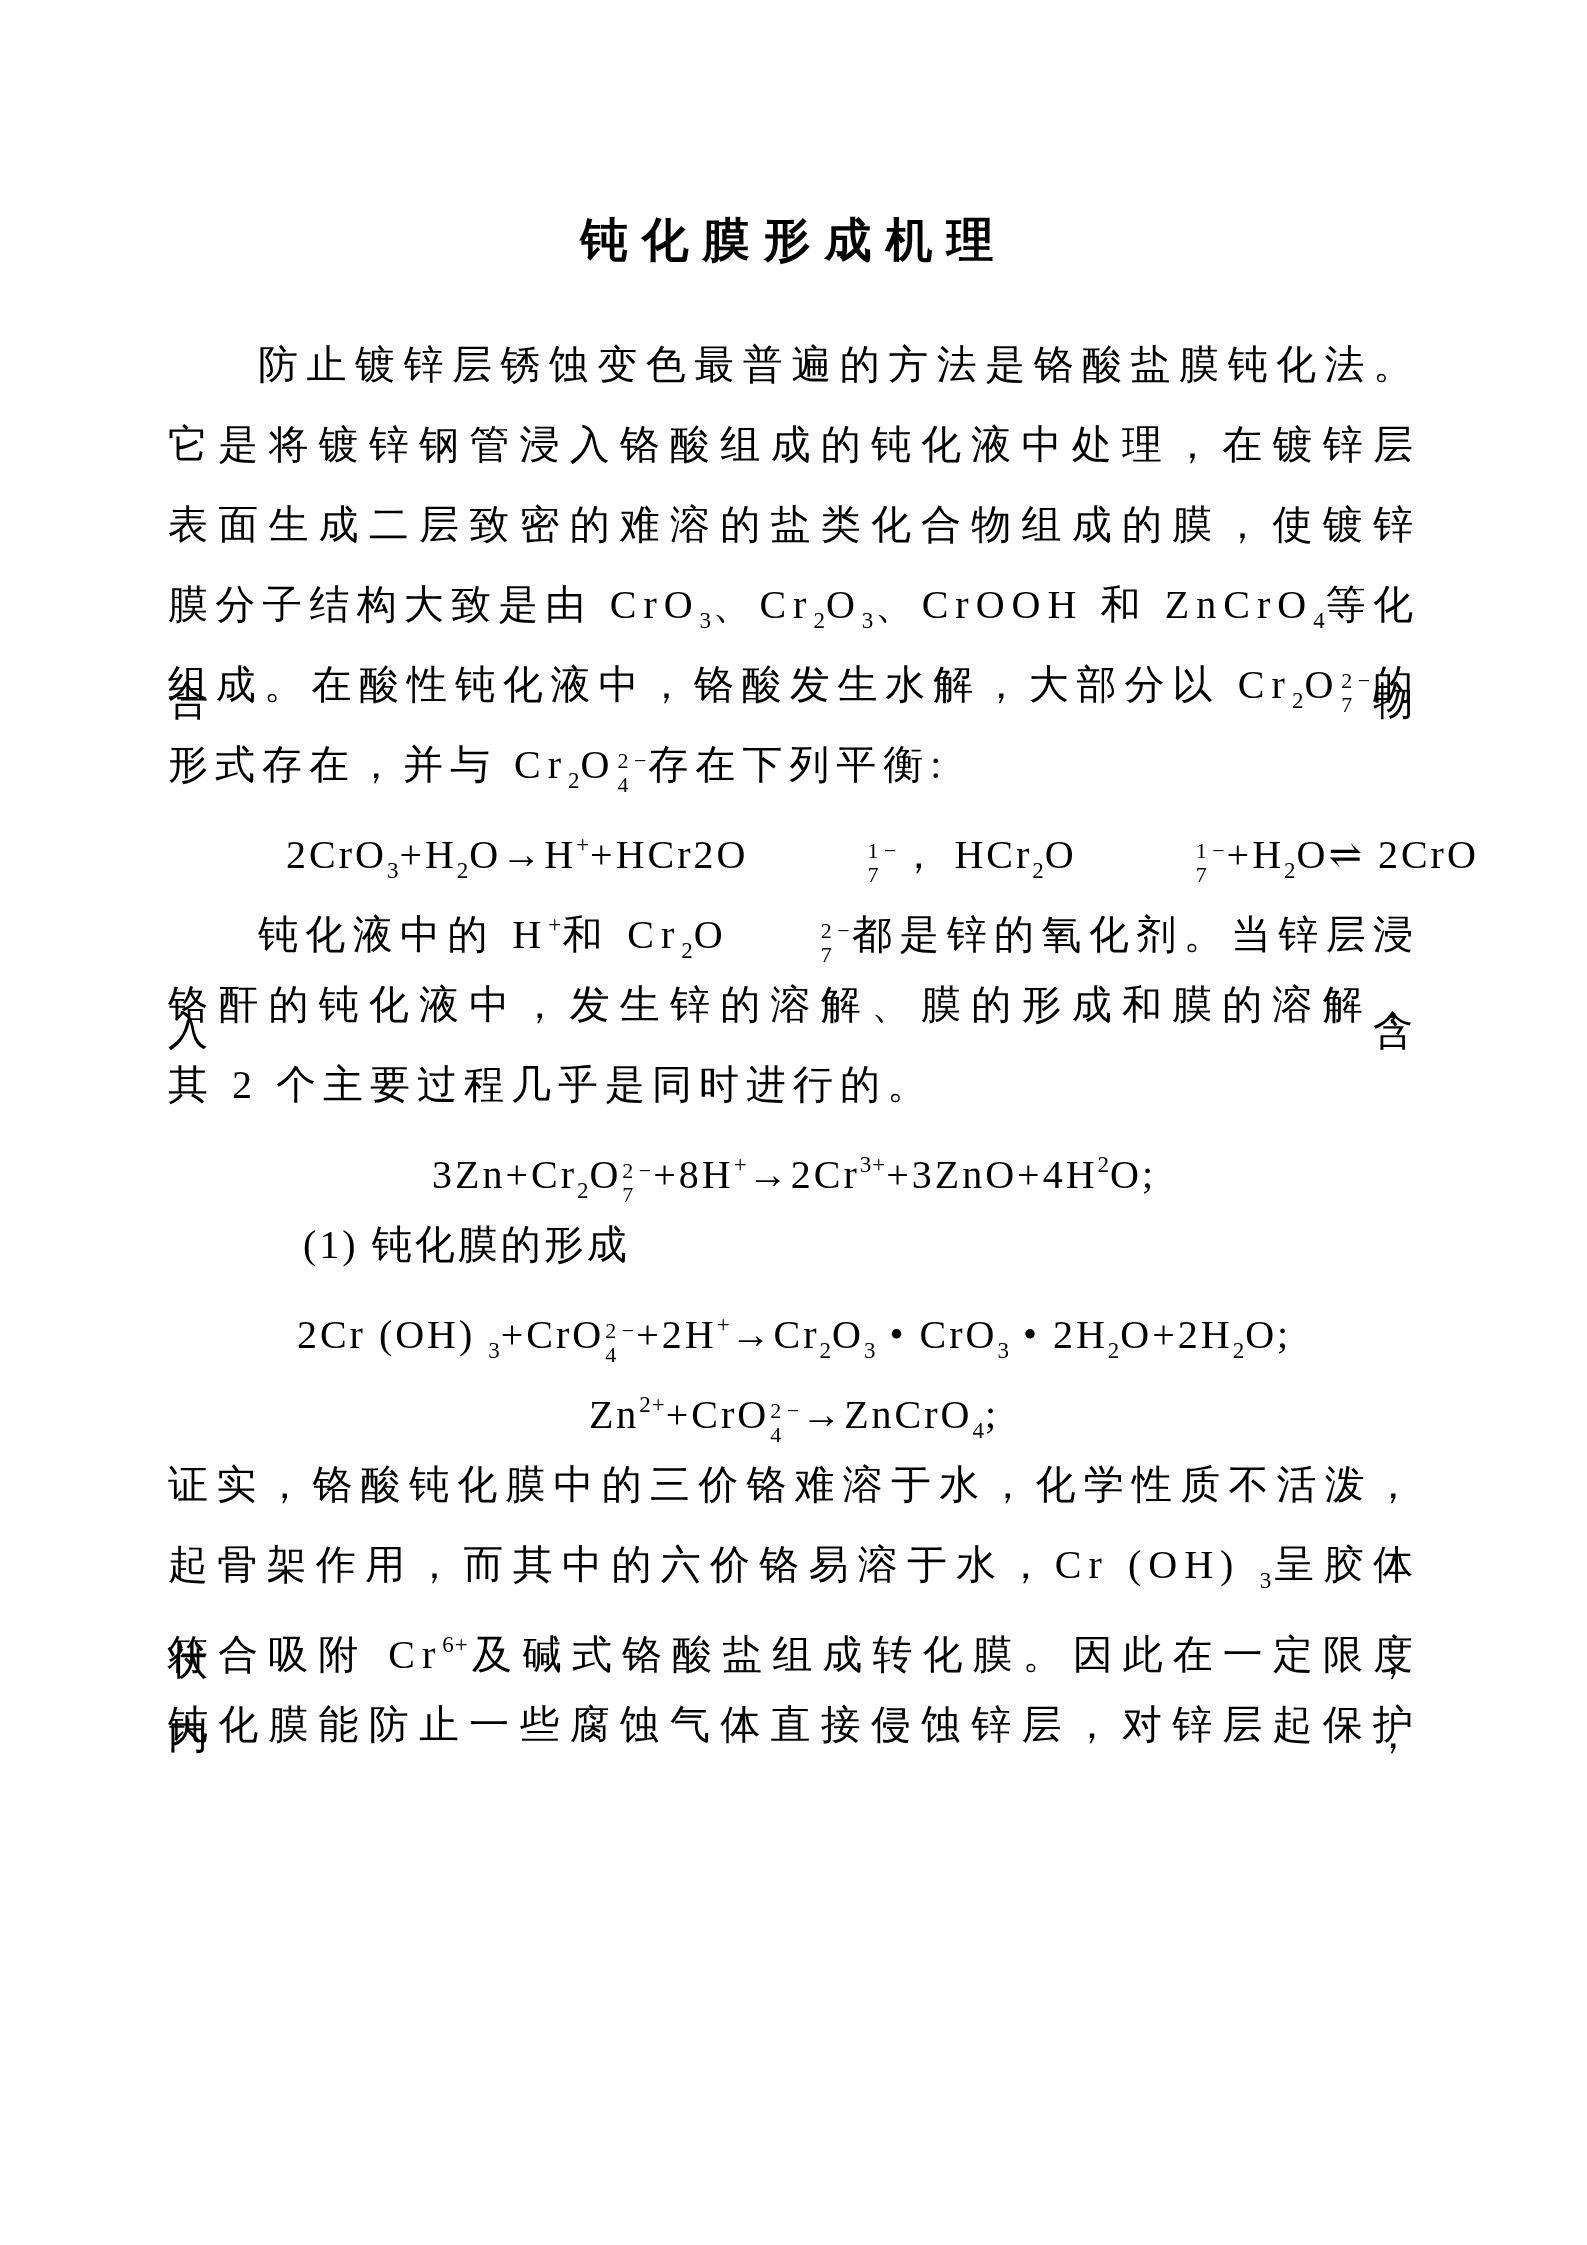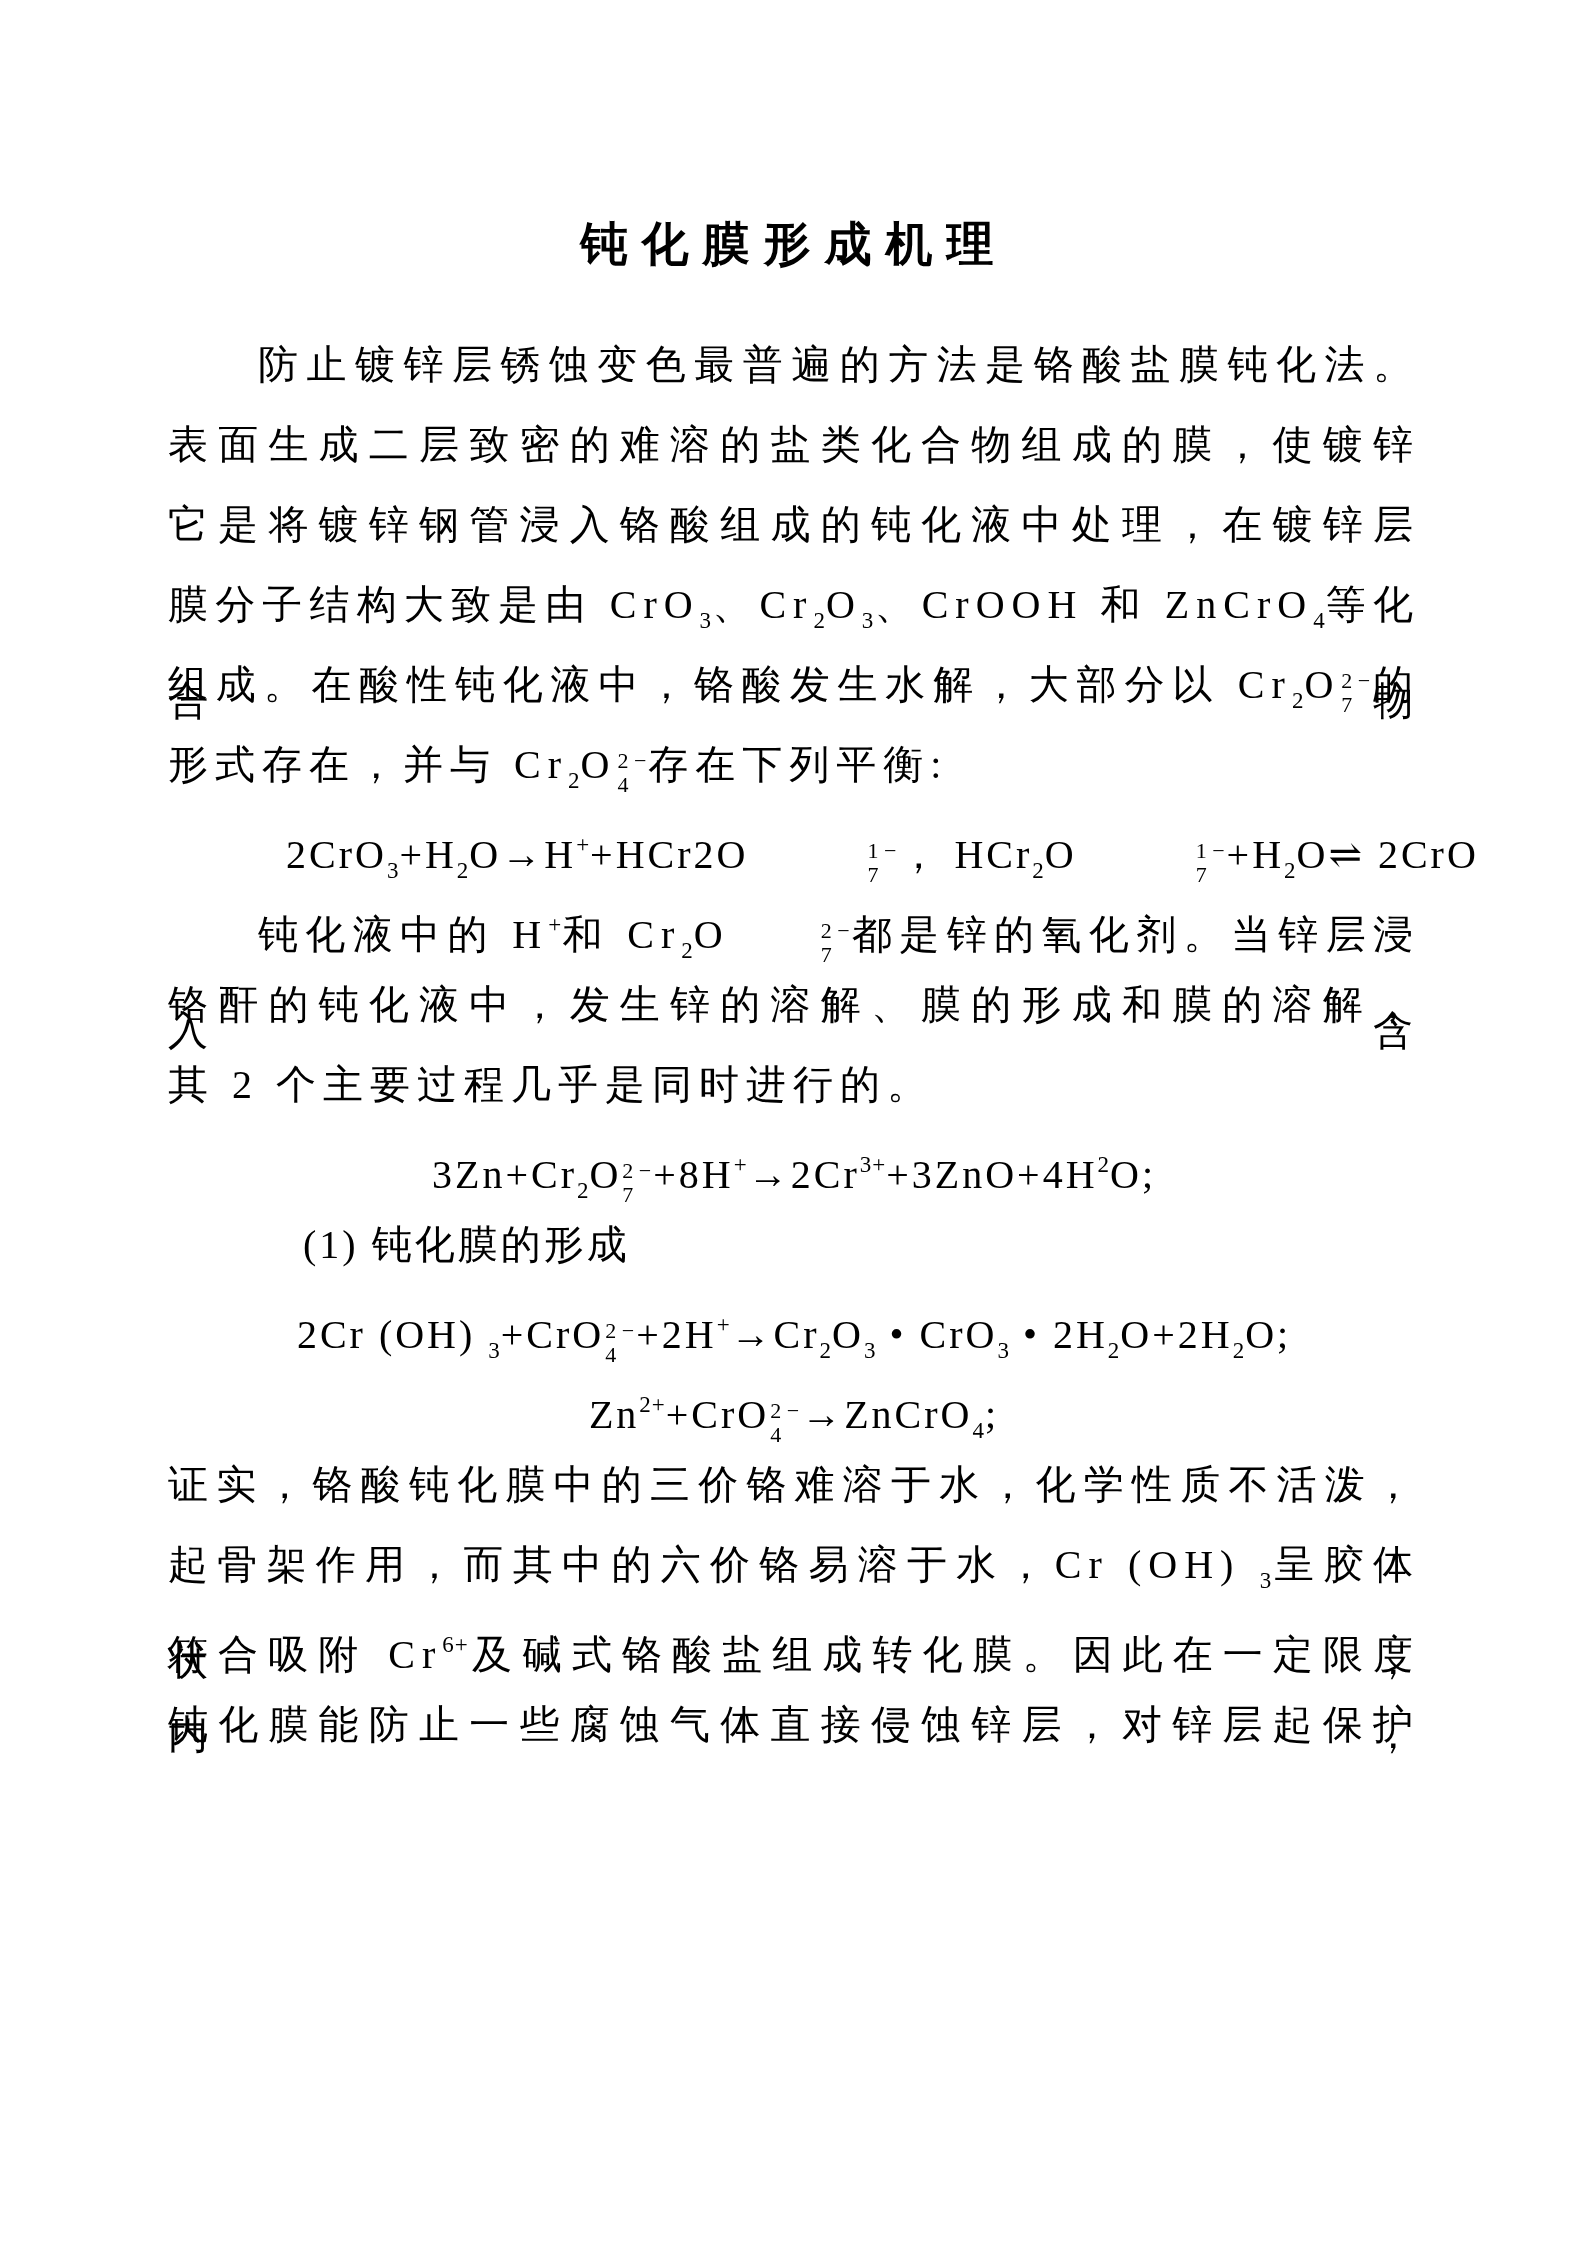--- a/index.html
+++ b/index.html
@@ -13,21 +13,21 @@
   }
   .content {
     position:absolute;
     left:168px; top:0;
     width:1252px;
   }
   .doc-title {
     margin-top:203px;
     height:82px; line-height:82px;
     text-align:center;
-    font-family:Liberation Serif, serif;
+    font-family:Liberation Mono, monospace;
     font-weight:bold;
     font-size:47px;
     letter-spacing:14px;
   }
   .body-block { margin-top:40px; }
   .line {
     height:80px; line-height:80px;
     font-size:40px;
     letter-spacing:7px;
   }
@@ -65,22 +65,22 @@
   }
 </style>
 </head>
 <body>
 
 <div class="page" style="background: rgb(255, 255, 255); color: rgb(0, 0, 0);">
   <div class="content">
     <div class="doc-title">钝化膜形成机理</div>
     <div class="body-block">
         <div class="line pfirst justify">防止镀锌层锈蚀变色最普遍的方法是铬酸盐膜钝化法。</div>
+        <div class="line justify">它是将镀锌钢管浸入铬酸组成的钝化液中处理，在镀锌层</div>
         <div class="line justify">表面生成二层致密的难溶的盐类化合物组成的膜，使镀锌</div>
-        <div class="line justify">它是将镀锌钢管浸入铬酸组成的钝化液中处理，在镀锌层</div>
         <div class="line justify">膜分子结构大致是由 CrO<span class="sub">3</span>、Cr<span class="sub">2</span>O<span class="sub">3</span>、CrOOH 和 ZnCrO<span class="sub">4</span>等化合物</div>
         <div class="line justify">组成。在酸性钝化液中，铬酸发生水解，大部分以 Cr<span class="sub">2</span>O<span class="stk"><span class="top">2 −</span><span class="bot">7</span></span>的</div>
         <div class="line plast">形式存在，并与 Cr<span class="sub">2</span>O<span class="stk"><span class="top">2 −</span><span class="bot">4</span></span>存在下列平衡:</div>
         <div class="line eq">2CrO<span class="sub">3</span>+H<span class="sub">2</span>O→H<span class="sup">+</span>+HCr2O<span class="stk"><span class="top">1 −</span><span class="bot">7</span></span>， HCr<span class="sub">2</span>O<span class="stk"><span class="top">1 −</span><span class="bot">7</span></span>+H<span class="sub">2</span>O⇌ 2CrO<span class="stk"><span class="top">2 −</span><span class="bot">4</span></span>+3H;</div>
         <div class="line pfirst justify">钝化液中的 H<span class="sup">+</span>和 Cr<span class="sub">2</span>O<span class="stk"><span class="top">2 −</span><span class="bot">7</span></span>都是锌的氧化剂。当锌层浸入含</div>
         <div class="line justify">铬酐的钝化液中，发生锌的溶解、膜的形成和膜的溶解，</div>
         <div class="line plast">其 2 个主要过程几乎是同时进行的。</div>
         <div class="line center">3Zn+Cr<span class="sub">2</span>O<span class="stk"><span class="top">2 −</span><span class="bot">7</span></span>+8H<span class="sup">+</span>→2Cr<span class="sup">3+</span>+3ZnO+4H<span class="sup">2</span>O;</div>
         <div class="line item">(1) 钝化膜的形成</div>
         <div class="line center">2Cr (OH) <span class="sub">3</span>+CrO<span class="stk"><span class="top">2 −</span><span class="bot">4</span></span>+2H<span class="sup">+</span>→Cr<span class="sub">2</span>O<span class="sub">3</span> • CrO<span class="sub">3</span> • 2H<span class="sub">2</span>O+2H<span class="sub">2</span>O;</div>

